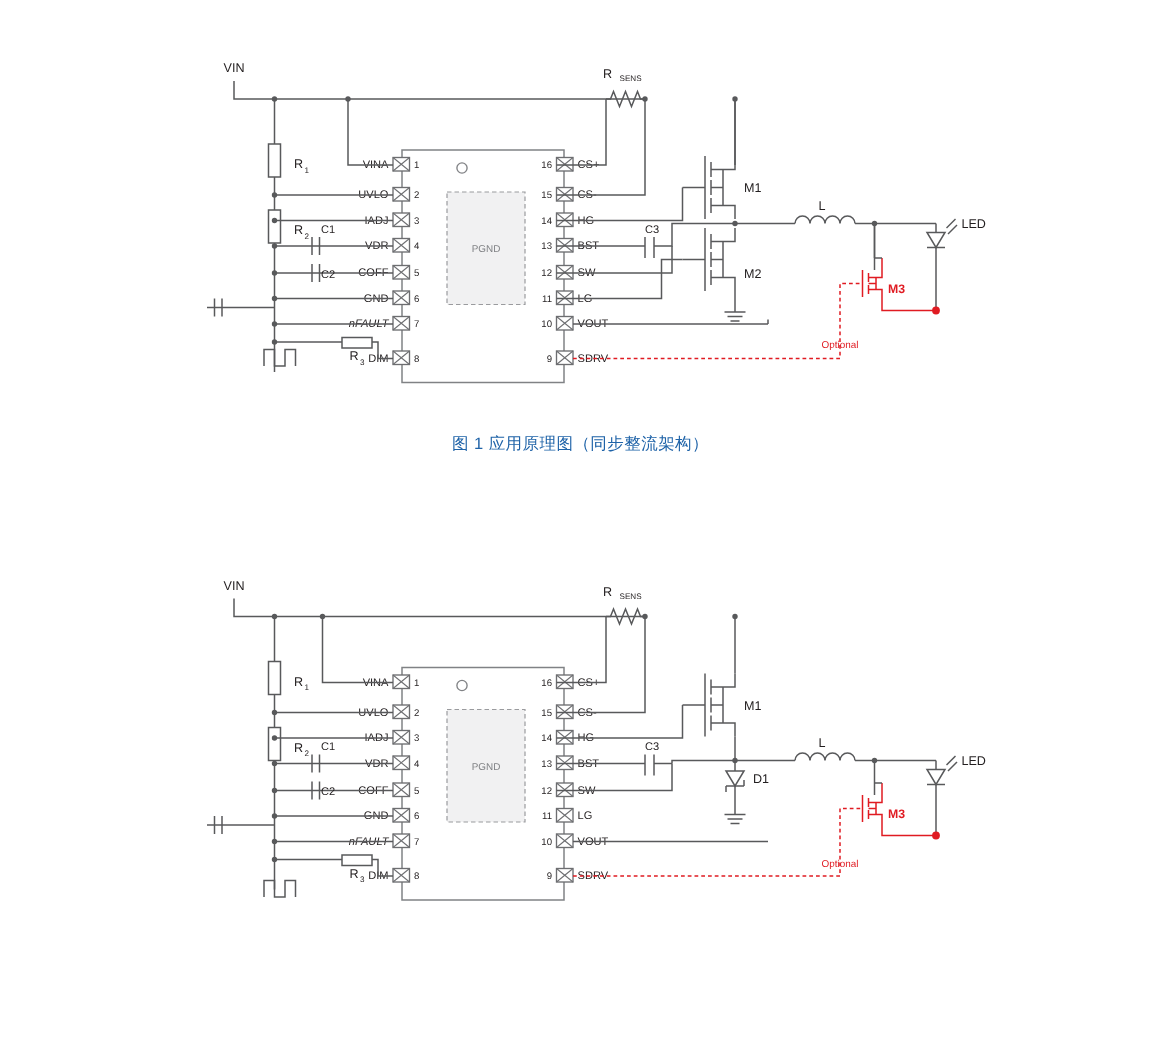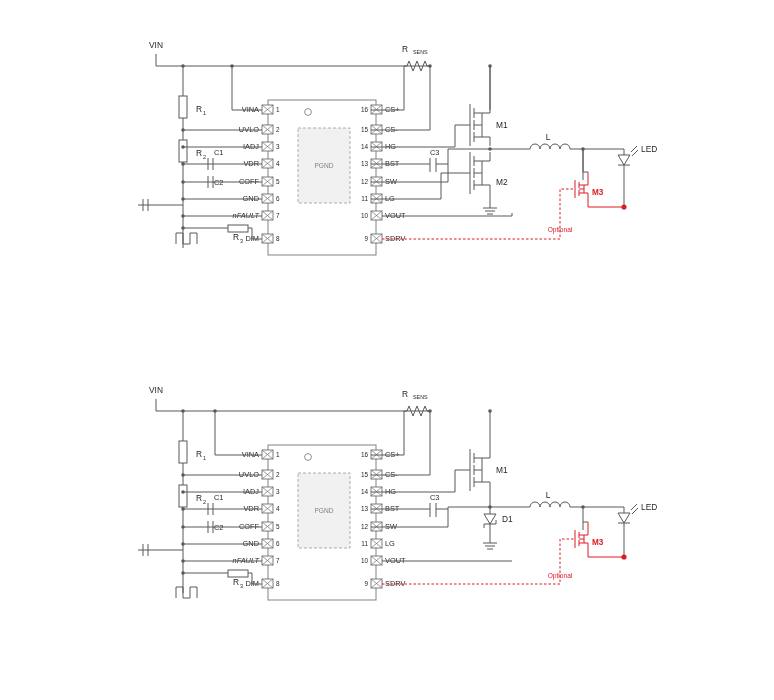--- a/index.html
+++ b/index.html
@@ -348,20 +348,21 @@
       <path class="wire" d="M583 172 L588 172"></path>
       <path class="wire" d="M583 149 L583 172"></path>
 
       <path class="opt" d="M382 239 L560 239 L560 189 L575 189"></path>
       <text class="redsmall" x="560" y="232" text-anchor="middle">Optional</text>
 
       <path class="wire" d="M382 216 L512 216"></path>
       <path class="wire" d="M512 216 L512 213"></path>
 
     </svg>
+    <div class="caption" id="cap1">图 1 应用原理图（同步整流架构）</div>
   </div>
 
   <div class="fig" id="fig2">
     <svg width="774" height="300" viewBox="0 0 774 300">
 
       <rect class="chip" x="268" y="95" width="108" height="155"></rect>
       <rect class="pgnd" x="298" y="123" width="52" height="75"></rect>
       <text class="pgndlbl" x="324" y="163" text-anchor="middle">PGND</text>
       <circle cx="308" cy="107" r="3.4" fill="none" stroke="#808285" stroke-width="0.9"></circle>
 

